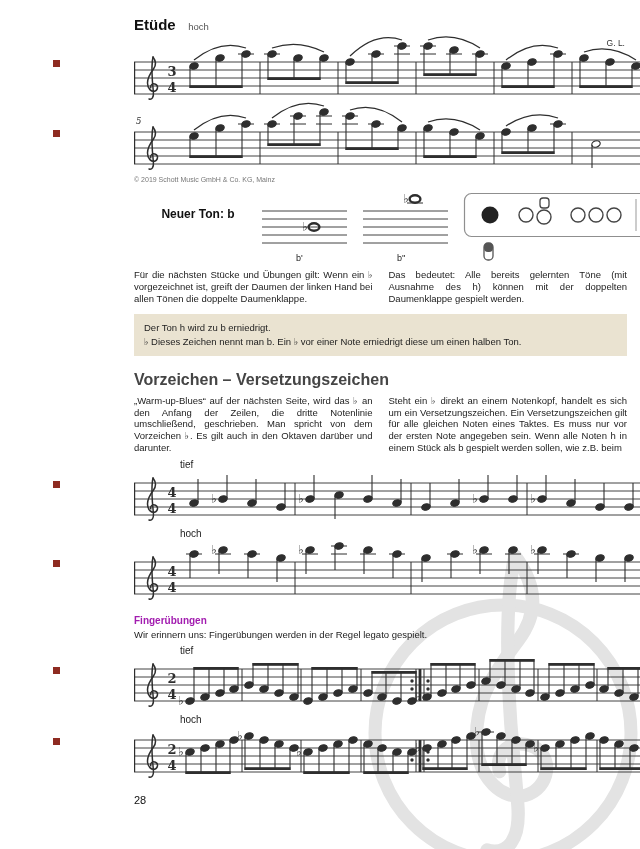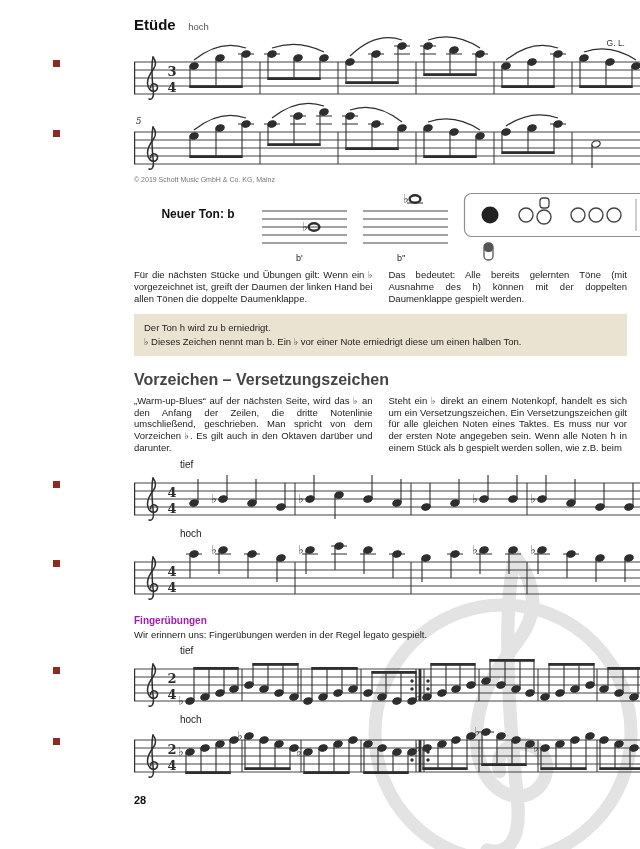--- a/index.html
+++ b/index.html
@@ -26,21 +26,21 @@
   .mini{margin-right:16px;}
   .mini-label{font-size:9px;color:#222;margin:-2px 0 0 34px;}
   .chart-wrap{margin-left:auto;}
   .two-col{display:flex;gap:16px;margin-top:6px;}
   .two-col p{flex:1;margin:0;font-size:9.5px;line-height:1.24;text-align:justify;color:#222;}
   .info-box{margin-top:10px;background:var(--box-bg,#eae3d1);padding:7px 10px 8px 10px;font-size:9.5px;line-height:1.4;color:#222;}
   .section-heading{margin:15px 0 6px 0;font-size:16px;font-weight:bold;color:var(--heading,#454545);}
   .sub-heading{margin:13px 0 3px 0;font-size:10px;font-weight:bold;color:#a21caf;}
   .intro{margin:0 0 2px 0;font-size:9.5px;color:#222;}
   .reg-label{font-size:10px;color:#222;margin:5px 0 1px 8px;padding-left:38px;}
-  .page-number{font-size:11px;font-weight:bold;margin-top:14px;color:#111;}
+  .page-number{font-size:11px;font-weight:normal;margin-top:14px;color:#111;}
   .ts{font:bold 13px "DejaVu Serif","Liberation Serif",serif;}
   .flat{font:12px "DejaVu Sans",sans-serif;}
   .mnum{font:italic 8.5px "DejaVu Serif","Liberation Serif",serif;}
 </style>
 </head>
 <body>
 
 <div class="page">
 
   <svg class="watermark" width="340" height="310">

